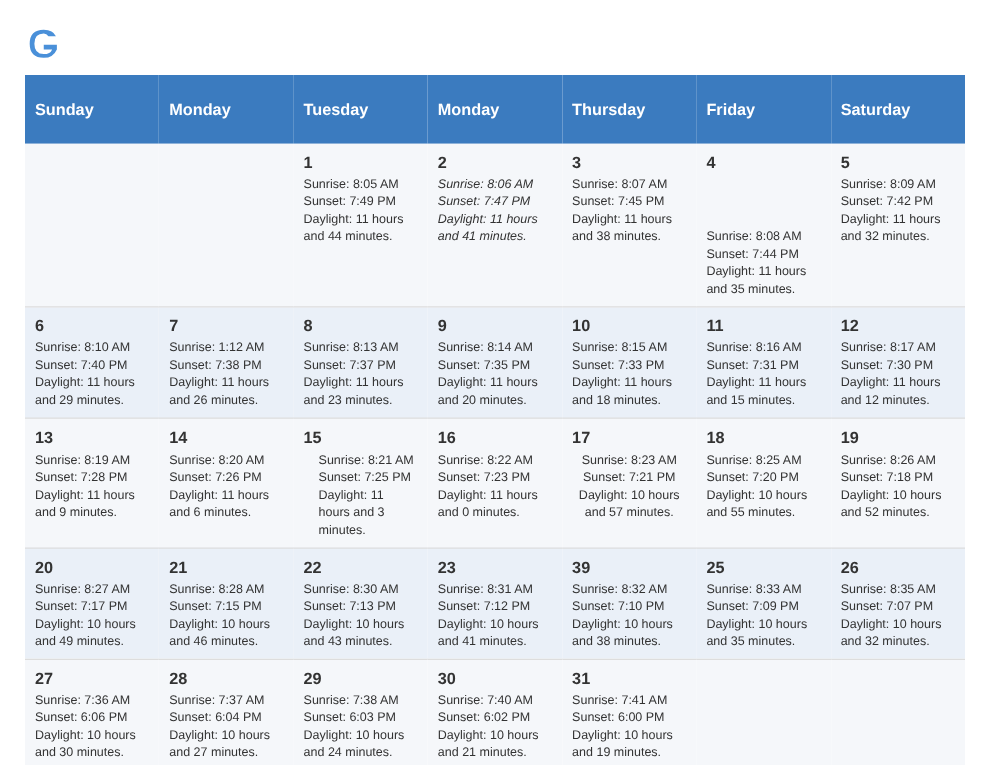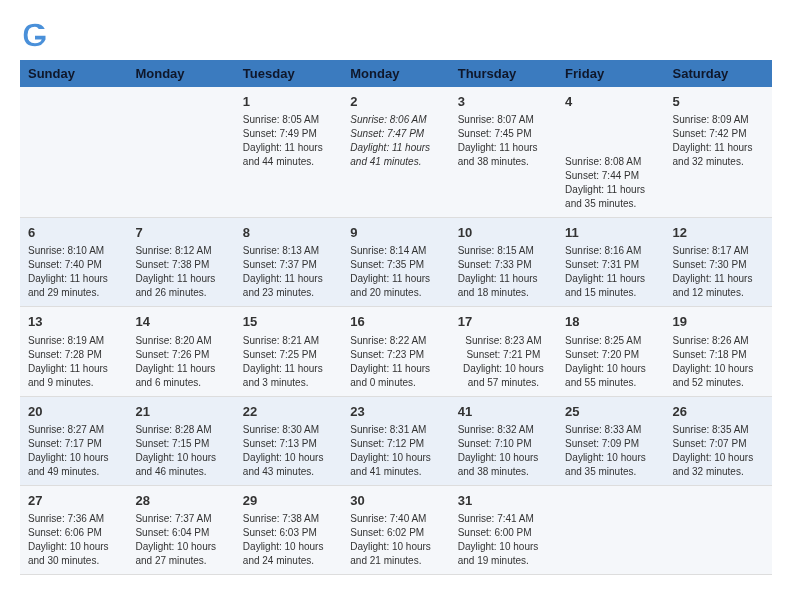--- a/index.html
+++ b/index.html
@@ -47,23 +47,23 @@
       font-size: 14px;
       color: #555;
     }
     table {
       width: 100%;
       border-collapse: collapse;
       font-size: 11px;
     }
     thead tr th {
       background-color: #3b7bbf;
-      color: #0f172a;
+      color: #ffffff;
       text-align: left;
-      padding: 6px 8px;
+      padding: 20px 8px;
       font-size: 13px;
       font-weight: bold;
     }
     tbody tr {
       border-bottom: 1px solid #ddd;
     }
     tbody tr:nth-child(odd) {
       background-color: #f5f7fa;
     }
     tbody tr:nth-child(even) {
@@ -156,21 +156,21 @@
       </tr>
       <tr>
         <td>
           <span class="day-number">6</span>
           <div class="day-info" style="white-space: pre-line;">Sunrise: 8:10 AM
 Sunset: 7:40 PM
 Daylight: 11 hours and 29 minutes.</div>
         </td>
         <td>
           <span class="day-number">7</span>
-          <div class="day-info" style="white-space: pre-line;">Sunrise: 8:12 AM
+          <div class="day-info" style="white-space: pre-line;">Sunrise: 1:12 AM
 Sunset: 7:38 PM
 Daylight: 11 hours and 26 minutes.</div>
         </td>
         <td>
           <span class="day-number">8</span>
           <div class="day-info" style="white-space: pre-line;">Sunrise: 8:13 AM
 Sunset: 7:37 PM
 Daylight: 11 hours and 23 minutes.</div>
         </td>
         <td>
@@ -206,21 +206,21 @@
 Daylight: 11 hours and 9 minutes.</div>
         </td>
         <td>
           <span class="day-number">14</span>
           <div class="day-info" style="white-space: pre-line;">Sunrise: 8:20 AM
 Sunset: 7:26 PM
 Daylight: 11 hours and 6 minutes.</div>
         </td>
         <td>
           <span class="day-number">15</span>
-          <div class="day-info" style="white-space: pre-line;">Sunrise: 8:21 AM
+          <div class="day-info" style="white-space: pre-line; margin-left: 12px;">Sunrise: 8:21 AM
 Sunset: 7:25 PM
 Daylight: 11 hours and 3 minutes.</div>
         </td>
         <td>
           <span class="day-number">16</span>
           <div class="day-info" style="white-space: pre-line;">Sunrise: 8:22 AM
 Sunset: 7:23 PM
 Daylight: 11 hours and 0 minutes.</div>
         </td>
         <td>
@@ -261,21 +261,21 @@
 Sunset: 7:13 PM
 Daylight: 10 hours and 43 minutes.</div>
         </td>
         <td>
           <span class="day-number">23</span>
           <div class="day-info" style="white-space: pre-line;">Sunrise: 8:31 AM
 Sunset: 7:12 PM
 Daylight: 10 hours and 41 minutes.</div>
         </td>
         <td>
-          <span class="day-number">41</span>
+          <span class="day-number">39</span>
           <div class="day-info" style="white-space: pre-line;">Sunrise: 8:32 AM
 Sunset: 7:10 PM
 Daylight: 10 hours and 38 minutes.</div>
         </td>
         <td>
           <span class="day-number">25</span>
           <div class="day-info" style="white-space: pre-line;">Sunrise: 8:33 AM
 Sunset: 7:09 PM
 Daylight: 10 hours and 35 minutes.</div>
         </td>

